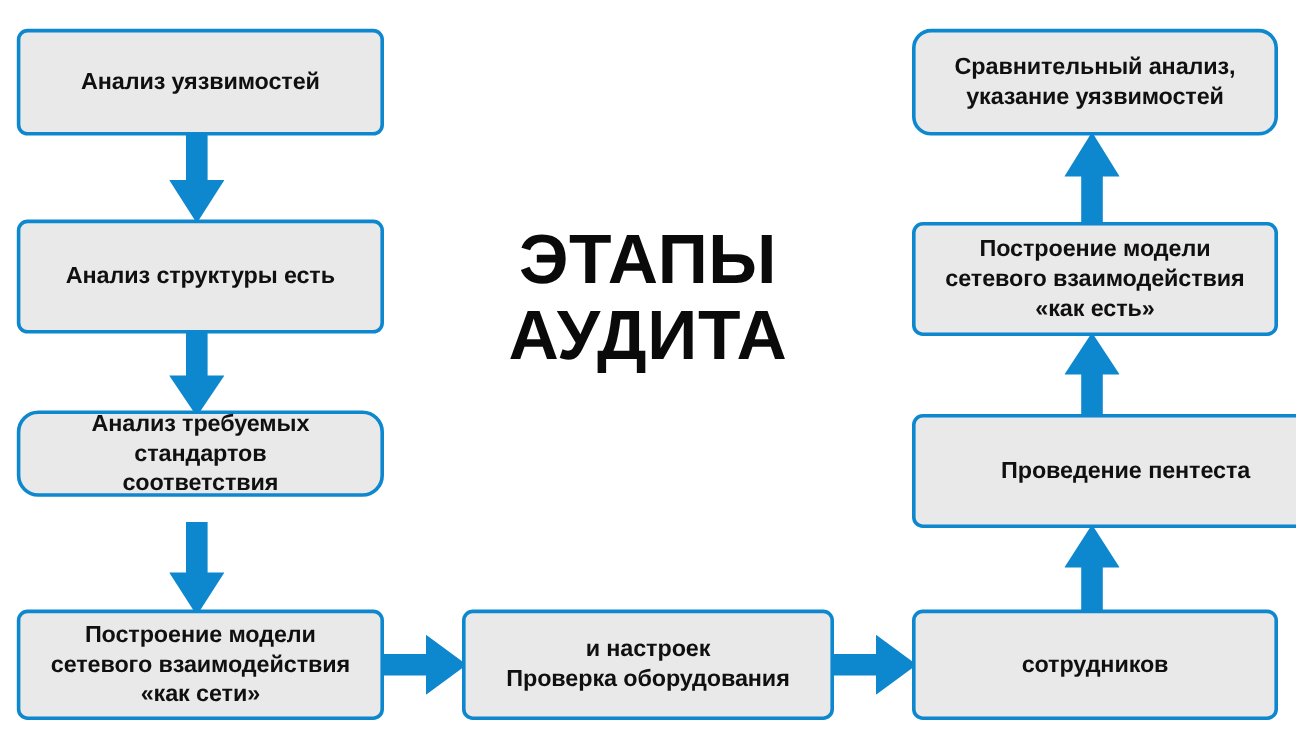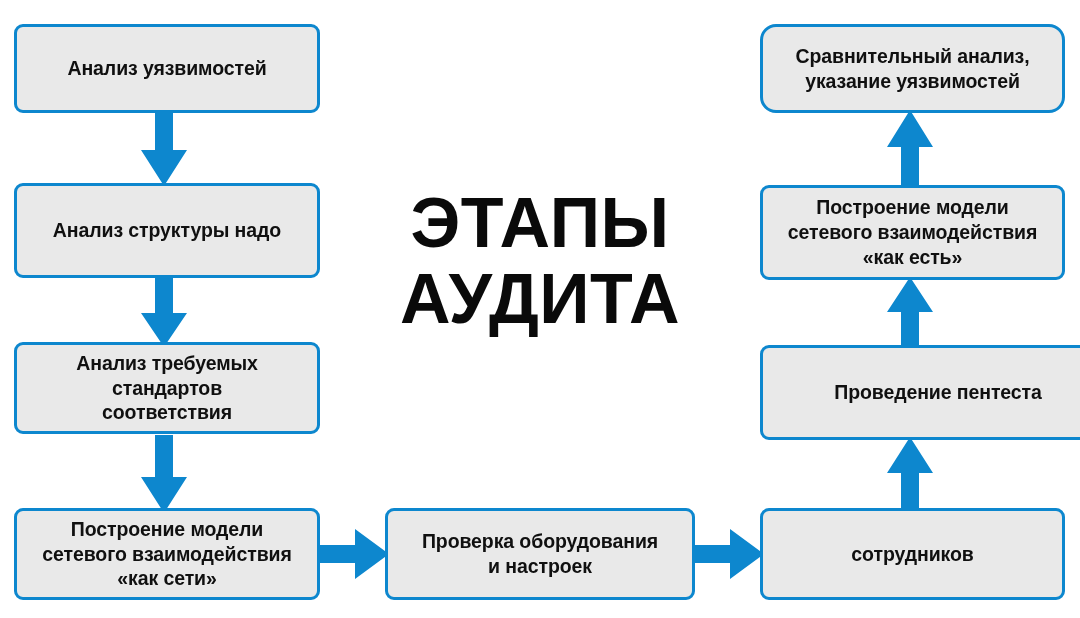--- a/index.html
+++ b/index.html
@@ -36,37 +36,37 @@
     line-height: 1.28;
     padding: 4px 10px;
     z-index: 3;
     letter-spacing: -0.1px;
   }
   .node span { display: block; }
 
   
   #node-doc-analysis      { left: 14px;  top: 24px;  width: 306px; height: 89px; }
   #node-network-structure { left: 14px;  top: 183px; width: 306px; height: 95px; }
-  #node-standards         { left: 14px;  top: 342px; width: 306px; height: 92px; }
+  #node-standards         { left: 14px;  top: 342px; width: 306px; height: 72px; border-radius: 18px; }
   #node-model-asneeded    { left: 14px;  top: 508px; width: 306px; height: 92px; }
   #node-equipment-check   { left: 385px; top: 508px; width: 310px; height: 92px; }
   #node-interview         { left: 760px; top: 508px; width: 305px; height: 92px; }
   #node-pentest           { left: 760px; top: 345px; width: 356px; height: 95px; }
   #node-model-asis        { left: 760px; top: 185px; width: 305px; height: 95px; }
   #node-comparative       { left: 760px; top: 24px;  width: 305px; height: 89px; border-radius: 16px; }
 
   
   #flow-title {
     position: absolute;
     left: 360px;
     top: 186px;
     width: 360px;
     text-align: center;
     font-weight: bold;
-    font-size: 70px;
+    font-size: 58px;
     line-height: 1.08;
     color: #0a0a0a;
     letter-spacing: 0.5px;
     z-index: 2;
   }
   #flow-title .line2 { display: block; }
 
   
   .arrow {
     position: absolute;
@@ -137,21 +137,21 @@
   </div>
 
   <div class="node" id="node-doc-analysis">
     <div>
       <span>Анализ уязвимостей</span>
     </div>
   </div>
 
   <div class="node" id="node-network-structure">
     <div>
-      <span>Анализ структуры надо</span>
+      <span>Анализ структуры есть</span>
     </div>
   </div>
 
   <div class="node" id="node-standards">
     <div>
       <span>Анализ требуемых</span>
       <span>стандартов</span>
       <span>соответствия</span>
     </div>
   </div>
@@ -159,22 +159,22 @@
   <div class="node" id="node-model-asneeded">
     <div>
       <span>Построение модели</span>
       <span>сетевого взаимодействия</span>
       <span>«как сети»</span>
     </div>
   </div>
 
   <div class="node" id="node-equipment-check">
     <div>
+      <span>и настроек</span>
       <span>Проверка оборудования</span>
-      <span>и настроек</span>
     </div>
   </div>
 
   <div class="node" id="node-interview">
     <div>
       <span>сотрудников</span>
     </div>
   </div>
 
   <div class="node" id="node-pentest">

